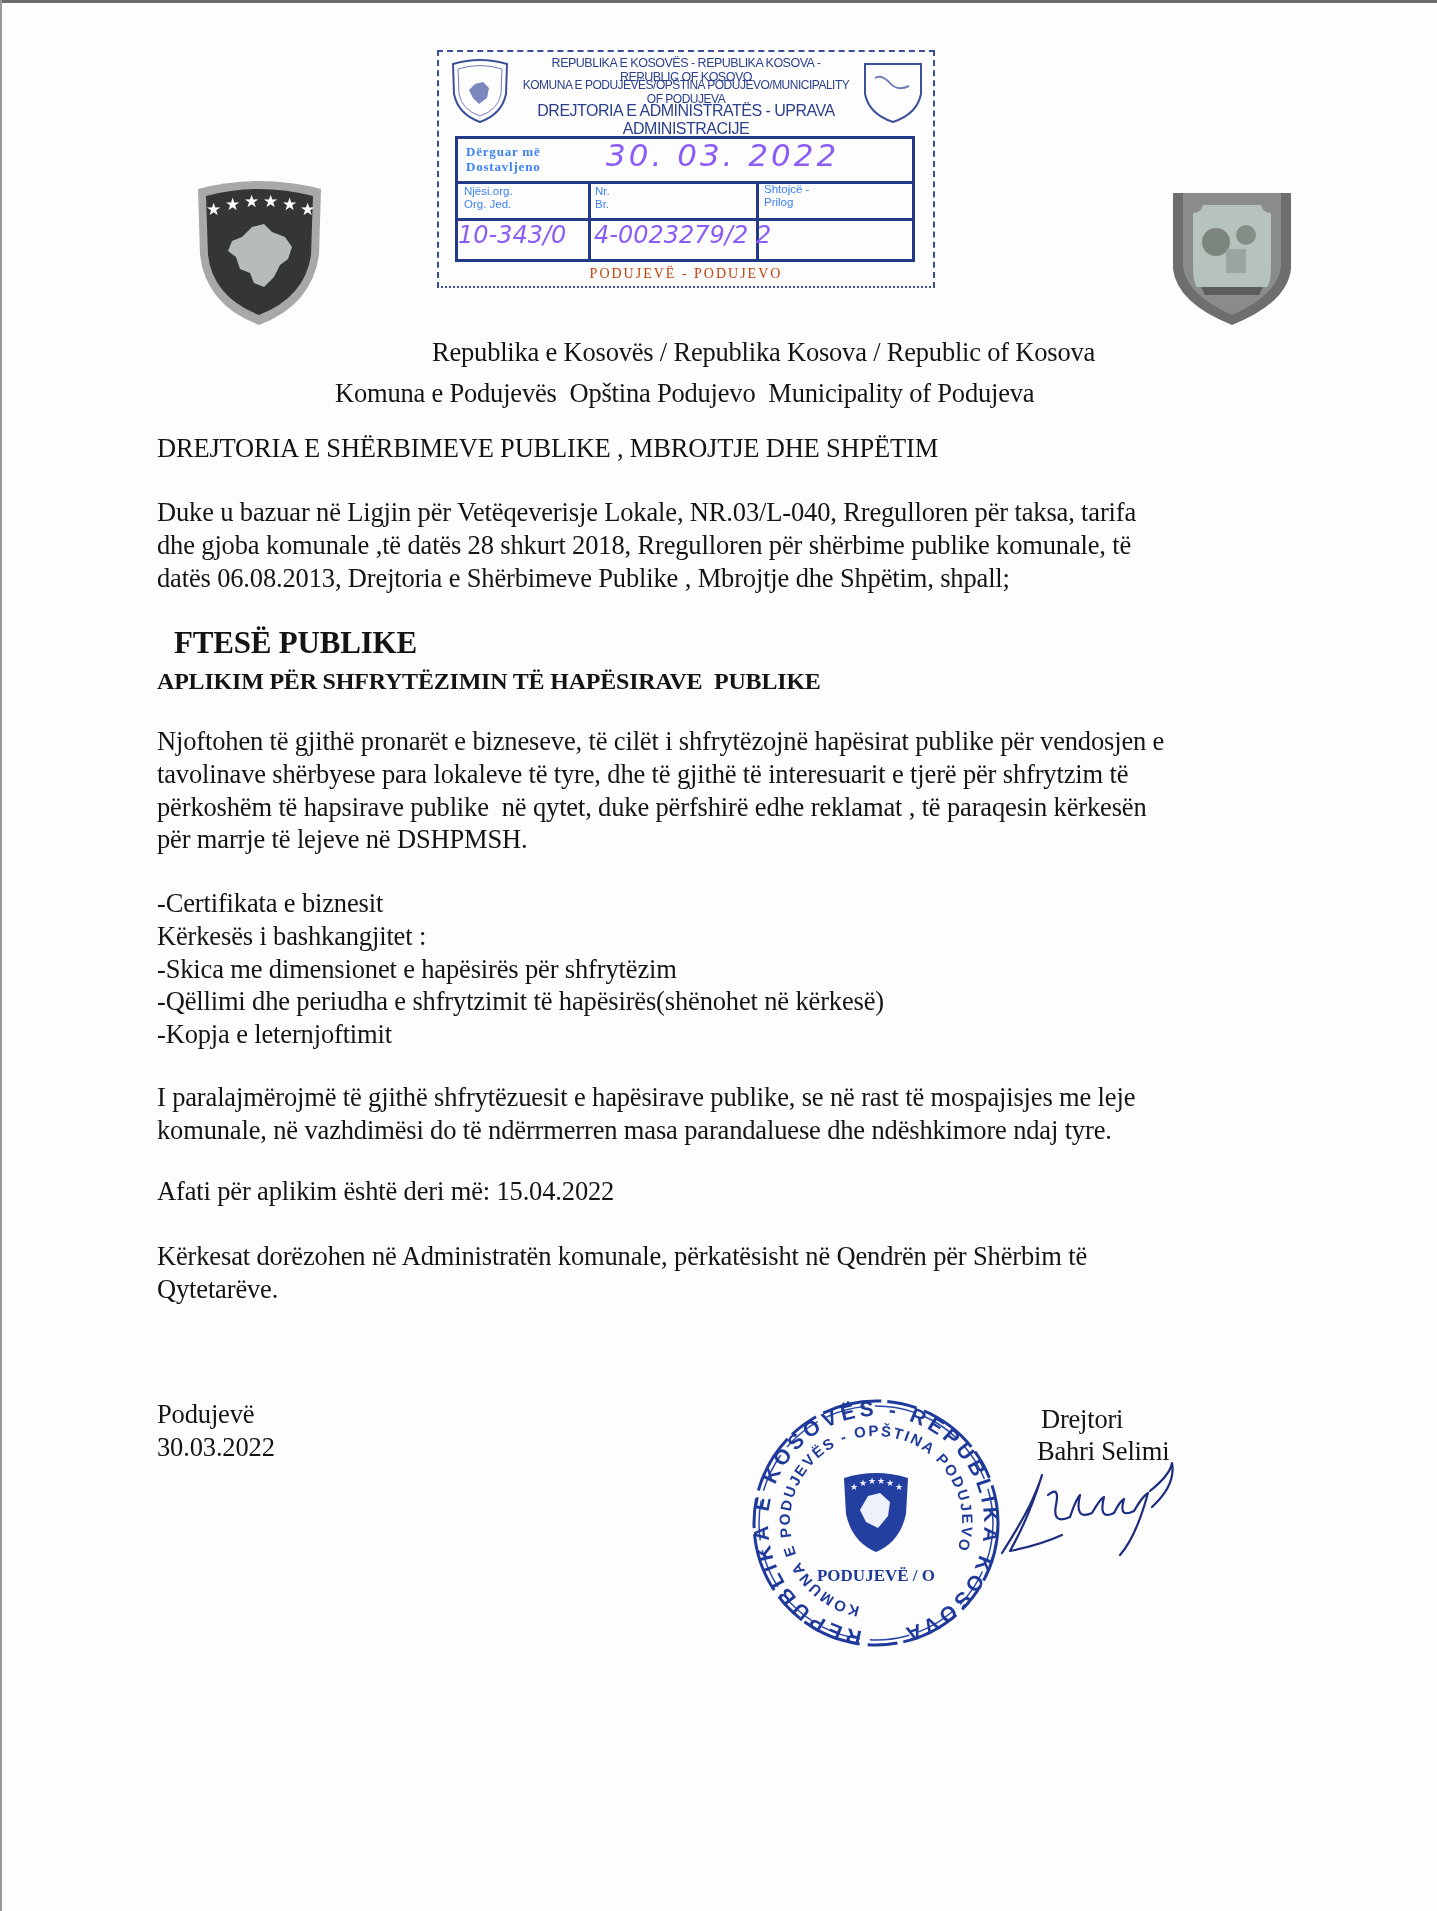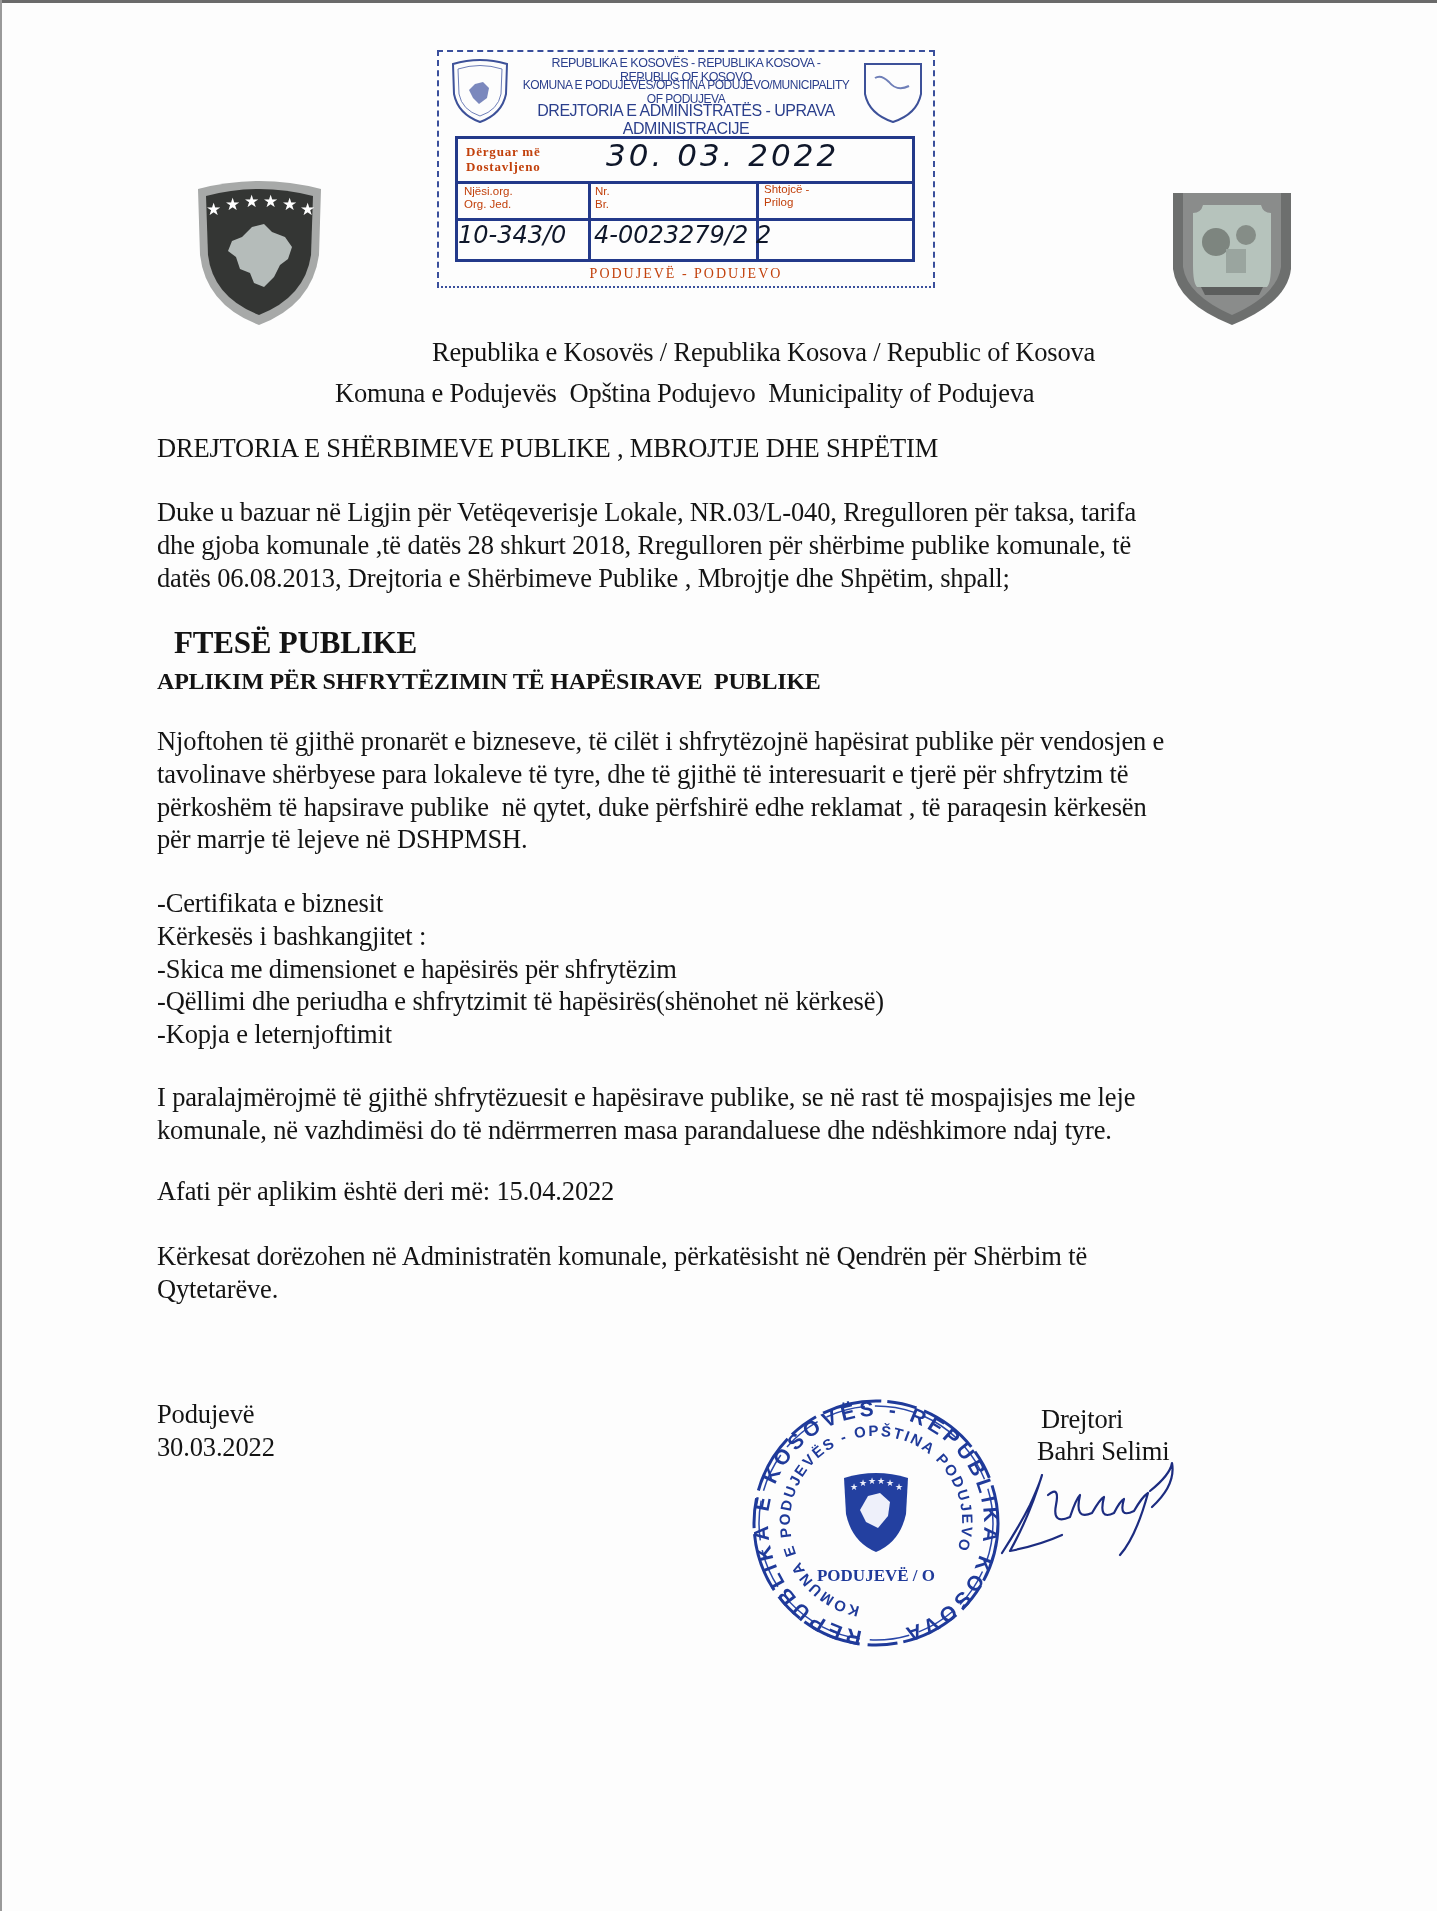--- a/index.html
+++ b/index.html
@@ -24,23 +24,23 @@
   .stamp { position: absolute; left: 437px; top: 50px; width: 498px; height: 240px; color: #2a3f8f; font-family: "Liberation Sans", sans-serif; }
   .stamp-frame { position: absolute; left: 0; top: 0; width: 494px; height: 234px; border: 2px dashed #3a4f9c; border-bottom-style: dotted; }
   .stamp-head { position: absolute; left: 84px; width: 330px; text-align: center; font-family: "Liberation Sans", sans-serif; transform-origin: center; color: #2b3f8c; letter-spacing: -0.5px; }
   .stamp-head.l1 { top: 6px; font-size: 12.5px; }
   .stamp-head.l2 { top: 28px; font-size: 12px; }
   .stamp-head.l3 { top: 52px; font-size: 16px; }
   .stamp-table { position: absolute; left: 18px; top: 86px; width: 460px; height: 126px; border: 3px solid #23398a; box-sizing: border-box; }
   .st-row1 { position: absolute; left: 0; top: 0; width: 100%; height: 42px; border-bottom: 3px solid #23398a; }
   .st-row2 { position: absolute; left: 0; top: 42px; width: 100%; height: 37px; border-bottom: 3px solid #23398a; }
   .st-vline { position: absolute; top: 42px; width: 3px; height: 78px; background: #23398a; }
-  .st-label { position: absolute; font-size: 11.5px; line-height: 13px; color: #c2410c; }
+  .st-label { position: absolute; font-size: 11.5px; line-height: 13px; color: #3b82f6; }
   .st-label.bold { font-family: "Liberation Serif", serif; font-weight: bold; font-size: 13px; line-height: 15px; letter-spacing: 0.8px; }
-  .hand { position: absolute; font-family: "DejaVu Sans", sans-serif; font-style: italic; color: #0f172a; }
+  .hand { position: absolute; font-family: "DejaVu Sans", sans-serif; font-style: italic; color: #8b5cf6; }
   .stamp-foot { position: absolute; left: 0; width: 498px; top: 216px; text-align: center; font-family: "Liberation Serif", serif; font-size: 14px; color: #c2410c; letter-spacing: 2px; }
 
   h1.title { position: absolute; left: 174px; top: 625px; margin: 0; font-size: 31px; line-height: 36px; font-weight: bold; letter-spacing: -0.2px; }
   h2.subtitle { position: absolute; left: 157px; top: 666px; margin: 0; font-size: 24px; line-height: 30px; font-weight: bold; letter-spacing: -0.2px; }
 
   
   .seal { position: absolute; left: 740px; top: 1396px; width: 272px; height: 254px; }
   .signature { position: absolute; left: 1000px; top: 1455px; width: 190px; height: 110px; }
 </style>
 </head>

